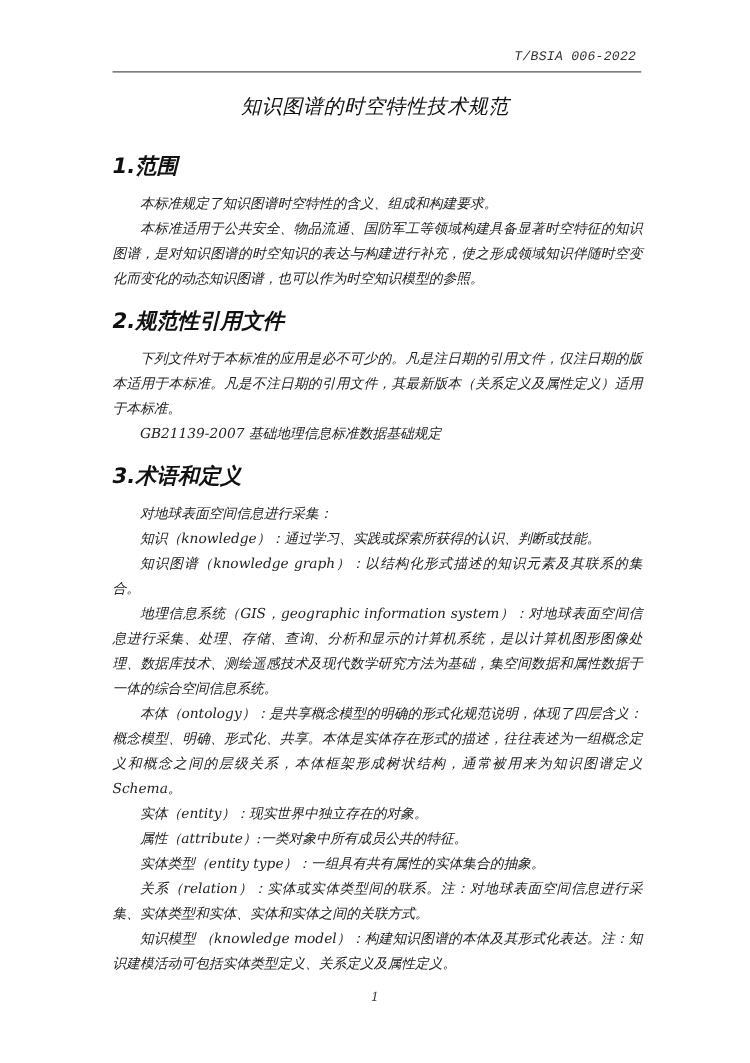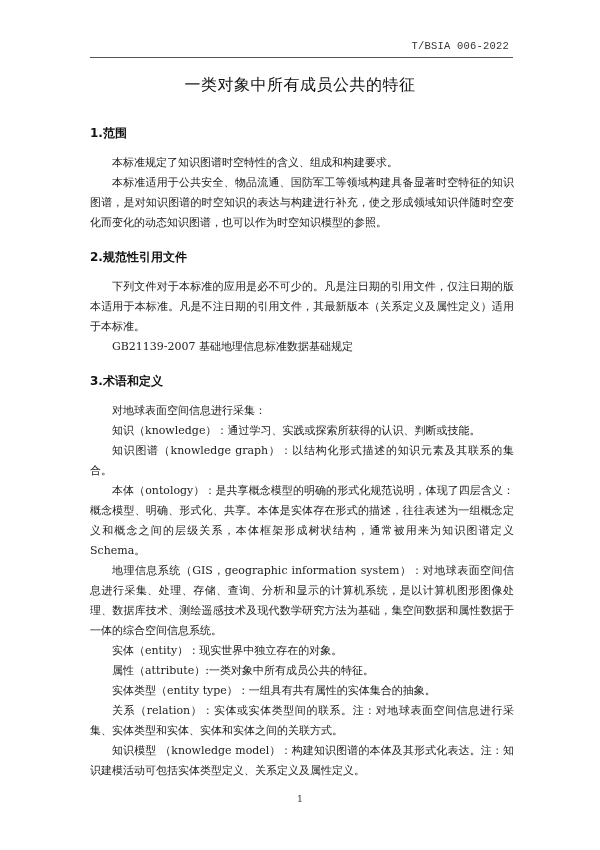--- a/index.html
+++ b/index.html
@@ -1,58 +1,58 @@
 <!DOCTYPE html>
 <html><head>
 <meta charset="utf-8">
 <style>
   html, body { margin: 0; padding: 0; background: #ffffff; }
   body { width: 600px; height: 850px; position: relative; overflow: hidden;
          font-family: "DejaVu Serif", "Liberation Serif", serif; color: #1a1a1a; }
-  .page { position: absolute; left: 0; top: 0; width: 600px; height: 850px; }
+  .page { position: absolute; left: 0; top: 0; width: 600px; height: 850px; font-style: italic; }
   .std-code { position: absolute; right: 91px; top: 40px; font-family: "Liberation Mono", "DejaVu Sans Mono", monospace;
               font-size: 10.5px; color: #333; letter-spacing: 0.2px; }
   .header-rule { position: absolute; left: 90px; top: 57px; width: 423px; height: 1px; background: #555; }
   .title { position: absolute; left: 0; width: 600px; top: 75px; text-align: center;
            font-family: "DejaVu Sans", "Liberation Sans", sans-serif; font-size: 16px; color: #111; letter-spacing: 0.5px; }
   .body { position: absolute; left: 90px; top: 123px; width: 424px; font-size: 11px; line-height: 20px; }
-  .h { font-family: "DejaVu Sans", "Liberation Sans", sans-serif; font-weight: bold; font-size: 12px; margin: 0 0 10px 0; color: #111; }
+  .h { font-family: "DejaVu Sans", "Liberation Sans", sans-serif; font-weight: bold; font-size: 17px; margin: 0 0 10px 0; color: #111; }
   .p { margin: 0; text-indent: 22px; text-align: justify; color: #222; }
   .ref { margin: 0; padding-left: 22px; color: #222; }
   .sec { margin-bottom: 10px; }
   .pnum { position: absolute; top: 793px; left: 0; width: 600px; text-align: center; font-size: 10px; color: #444; } 
 </style>
 </head>
 <body>
 
 <div class="page">
   <div class="std-code">T/BSIA 006-2022</div>
   <div class="header-rule"></div>
-  <div class="title">一类对象中所有成员公共的特征</div>
+  <div class="title">知识图谱的时空特性技术规范</div>
 
   <div class="body">
     <div class="sec" style="margin-bottom:14px;">
       <div class="h">1.范围</div>
       <p class="p">本标准规定了知识图谱时空特性的含义、组成和构建要求。</p>
       <p class="p">本标准适用于公共安全、物品流通、国防军工等领域构建具备显著时空特征的知识图谱，是对知识图谱的时空知识的表达与构建进行补充，使之形成领域知识伴随时空变化而变化的动态知识图谱，也可以作为时空知识模型的参照。</p>
     </div>
 
     <div class="sec" style="margin-bottom:14px;">
       <div class="h">2.规范性引用文件</div>
       <p class="p">下列文件对于本标准的应用是必不可少的。凡是注日期的引用文件，仅注日期的版本适用于本标准。凡是不注日期的引用文件，其最新版本（关系定义及属性定义）适用于本标准。</p>
       <p class="ref">GB21139-2007  基础地理信息标准数据基础规定</p>
     </div>
 
     <div class="sec">
       <div class="h">3.术语和定义</div>
       <p class="p">对地球表面空间信息进行采集：</p>
       <p class="p">知识（knowledge）：通过学习、实践或探索所获得的认识、判断或技能。</p>
       <p class="p">知识图谱（knowledge graph）：以结构化形式描述的知识元素及其联系的集合。</p>
+      <p class="p">地理信息系统（GIS，geographic information system）：对地球表面空间信息进行采集、处理、存储、查询、分析和显示的计算机系统，是以计算机图形图像处理、数据库技术、测绘遥感技术及现代数学研究方法为基础，集空间数据和属性数据于一体的综合空间信息系统。</p>
       <p class="p">本体（ontology）：是共享概念模型的明确的形式化规范说明，体现了四层含义：概念模型、明确、形式化、共享。本体是实体存在形式的描述，往往表述为一组概念定义和概念之间的层级关系，本体框架形成树状结构，通常被用来为知识图谱定义 Schema。</p>
-      <p class="p">地理信息系统（GIS，geographic information system）：对地球表面空间信息进行采集、处理、存储、查询、分析和显示的计算机系统，是以计算机图形图像处理、数据库技术、测绘遥感技术及现代数学研究方法为基础，集空间数据和属性数据于一体的综合空间信息系统。</p>
       <p class="p">实体（entity）：现实世界中独立存在的对象。</p>
       <p class="p">属性（attribute）:一类对象中所有成员公共的特征。</p>
       <p class="p">实体类型（entity type）：一组具有共有属性的实体集合的抽象。</p>
       <p class="p">关系（relation）：实体或实体类型间的联系。注：对地球表面空间信息进行采集、实体类型和实体、实体和实体之间的关联方式。</p>
       <p class="p">知识模型 （knowledge model）：构建知识图谱的本体及其形式化表达。注：知识建模活动可包括实体类型定义、关系定义及属性定义。</p>
 
     </div>
   </div>
 
   <div class="pnum">1</div>

